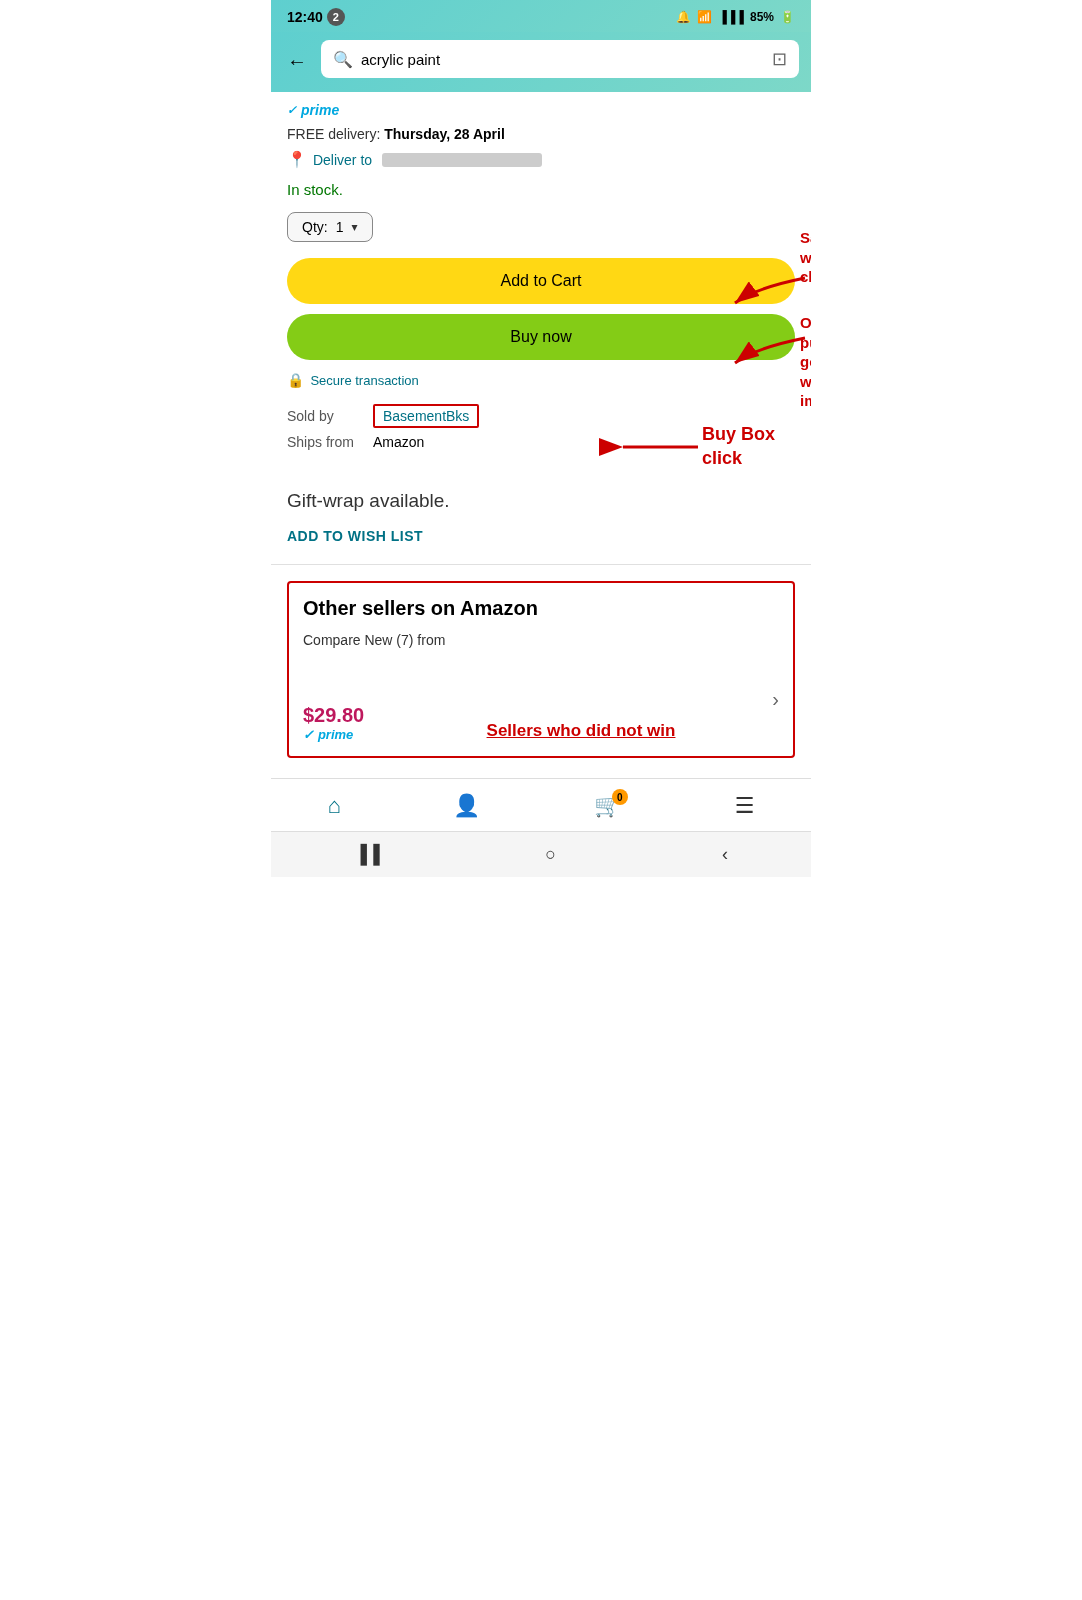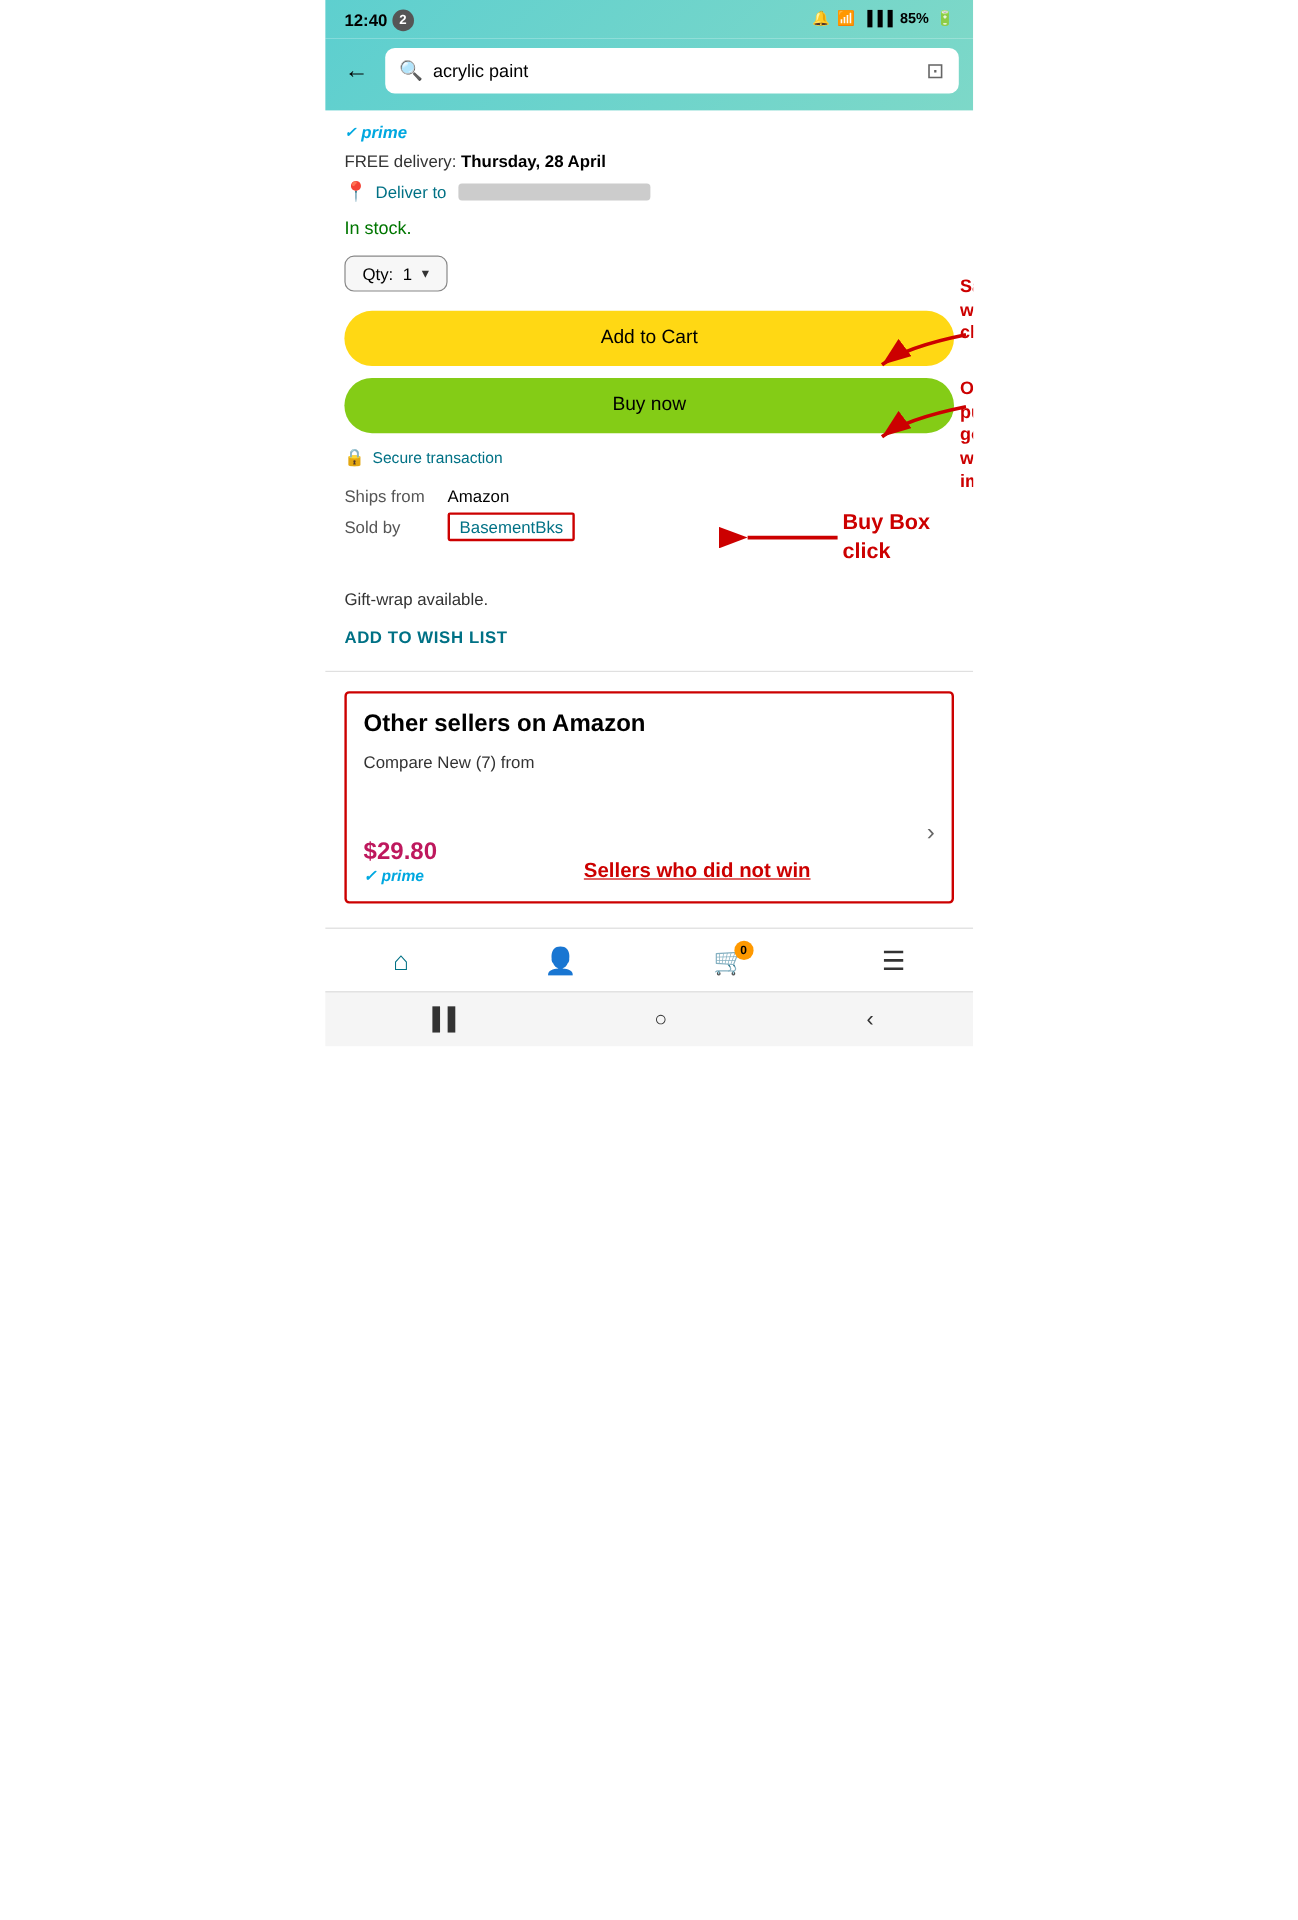--- a/index.html
+++ b/index.html
@@ -10,21 +10,21 @@
       width: 540px;
       margin: 0 auto;
       position: relative;
       overflow-x: hidden;
     }
 
     
     .status-bar {
       background: linear-gradient(135deg, #5ecfcf 0%, #7dd8c8 100%);
       display: flex;
-      align-items: flex-start;
+      align-items: center;
       justify-content: space-between;
       padding: 8px 16px 6px;
       font-size: 14px;
       font-weight: bold;
       color: #000;
     }
     .status-left { display: flex; align-items: center; gap: 4px; }
     .status-badge {
       background: #555;
       color: #fff;
@@ -183,21 +183,21 @@
     .seller-name { color: #000; }
     .seller-name-box {
       border: 2px solid #cc0000;
       padding: 2px 8px;
       border-radius: 2px;
       color: #007185;
       font-size: 14px;
     }
 
     
-    .gift-wrap { font-size: 14px; color: #333; margin-bottom: 16px; }
+    .gift-wrap { font-size: 19px; color: #333; margin-bottom: 16px; }
 
     
     .wish-list {
       font-size: 14px;
       color: #007185;
       font-weight: bold;
       letter-spacing: 0.5px;
       margin-bottom: 20px;
     }
 
@@ -391,26 +391,26 @@
 
     
     <div class="secure-transaction">
       <span class="lock-icon">🔒</span>
       <span>Secure transaction</span>
     </div>
 
     
     <div class="seller-info" style="position:relative;">
       <div class="seller-row">
+        <span class="seller-label">Sold by</span>
+        <span class="seller-name-box">BasementBks</span>
+      </div>
+      <div class="seller-row">
         <span class="seller-label">Ships from</span>
         <span class="seller-name">Amazon</span>
-      </div>
-      <div class="seller-row">
-        <span class="seller-label">Sold by</span>
-        <span class="seller-name-box">BasementBks</span>
       </div>
 
       <div style="position:absolute; bottom:-20px; right:20px; display:flex; align-items:center; gap:4px;">
 
         <svg width="80" height="30" style="overflow:visible;">
           <defs>
             <marker id="arrowhead3" markerWidth="8" markerHeight="6" refX="0" refY="3" orient="auto">
               <polygon points="8 0, 0 3, 8 6" fill="#cc0000"></polygon>
             </marker>
           </defs>

